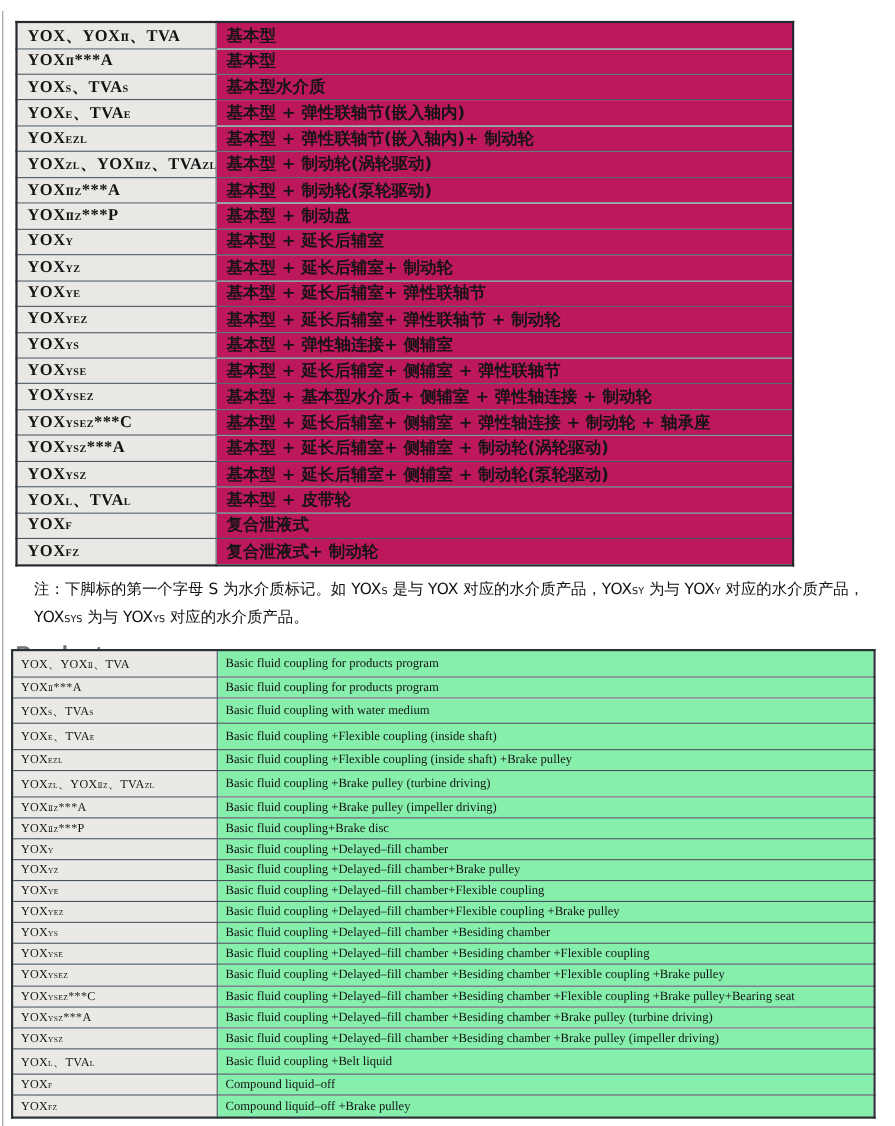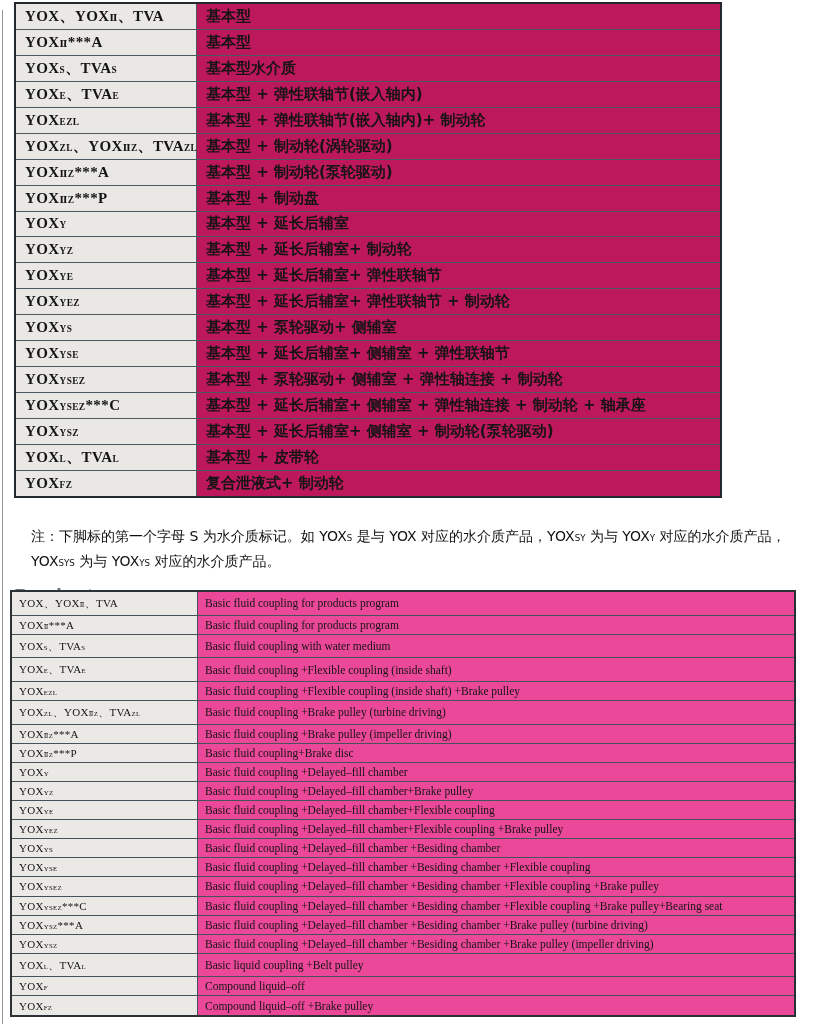--- a/index.html
+++ b/index.html
@@ -1,21 +1,21 @@
 <!DOCTYPE html>
 <html><head>
 <meta charset="utf-8">
 <style>
   html,body{margin:0;padding:0;background:#ffffff;}
   .page{position:relative;width:814px;height:1024px;background:#ffffff;overflow:hidden;
         font-family:"Liberation Serif","DejaVu Serif",serif;color:#141414;}
   .edge-line{position:absolute;left:2px;top:10px;width:1px;height:1014px;background:#6a6a6a;opacity:.7;}
 
   
-  table.cn{position:absolute;left:14px;top:2px;width:708px;height:496px;
+  table.cn{position:absolute;left:14px;top:19px;width:708px;height:496px;
            border-collapse:collapse;table-layout:fixed;border:2px solid #23292e;}
   table.cn td{border:1px solid #4b5860;padding:0 0 0 9px;vertical-align:middle;
               white-space:nowrap;overflow:hidden;}
   table.cn td.model{width:171px;background:#e9e8e5;font-weight:bold;font-size:15px;
                     letter-spacing:.4px;}
   table.cn td.desc{background:#be185d;font-family:"DejaVu Sans","Liberation Sans",sans-serif;
                    font-weight:bold;font-size:15px;}
 
   
   .note{position:absolute;left:15px;top:508px;width:786px;margin:16px;
@@ -26,21 +26,21 @@
   .heading{position:absolute;left:14px;top:584px;margin:0;
            font-family:"Liberation Sans","DejaVu Sans",sans-serif;
            font-weight:bold;font-size:21px;color:#737373;}
 
   
   table.en{position:absolute;left:10px;top:590px;width:786px;height:427px;
            border-collapse:collapse;table-layout:fixed;border:2px solid #2a3238;}
   table.en td{border:1px solid #45525b;padding:0 0 0 7px;vertical-align:middle;
               white-space:nowrap;overflow:hidden;}
   table.en td.model{width:178px;background:#eae9e6;font-size:11px;letter-spacing:.3px;}
-  table.en td.desc{background:#ec4899;font-size:11.5px;}
+  table.en td.desc{background:#86efac;font-size:11.5px;}
 
   sub{font-size:.62em;vertical-align:baseline;line-height:0;}
 </style>
 </head>
 <body>
 
 <div class="page">
   <div class="edge-line"></div>
 
   <table class="cn">
@@ -88,43 +88,51 @@
         <tr>
           <td class="model">YOX<sub>YE</sub></td>
           <td class="desc">基本型 + 延长后辅室+ 弹性联轴节</td>
         </tr>
         <tr>
           <td class="model">YOX<sub>YEZ</sub></td>
           <td class="desc">基本型 + 延长后辅室+ 弹性联轴节 + 制动轮</td>
         </tr>
         <tr>
           <td class="model">YOX<sub>YS</sub></td>
-          <td class="desc">基本型 + 泵轮驱动+ 侧辅室</td>
+          <td class="desc">基本型 + 弹性轴连接+ 侧辅室</td>
         </tr>
         <tr>
           <td class="model">YOX<sub>YSE</sub></td>
           <td class="desc">基本型 + 延长后辅室+ 侧辅室 + 弹性联轴节</td>
         </tr>
         <tr>
           <td class="model">YOX<sub>YSEZ</sub></td>
-          <td class="desc">基本型 + 泵轮驱动+ 侧辅室 + 弹性轴连接 + 制动轮</td>
+          <td class="desc">基本型 + 基本型水介质+ 侧辅室 + 弹性轴连接 + 制动轮</td>
         </tr>
         <tr>
           <td class="model">YOX<sub>YSEZ</sub>***C</td>
           <td class="desc">基本型 + 延长后辅室+ 侧辅室 + 弹性轴连接 + 制动轮 + 轴承座</td>
         </tr>
         <tr>
+          <td class="model">YOX<sub>YSZ</sub>***A</td>
+          <td class="desc">基本型 + 延长后辅室+ 侧辅室 + 制动轮(涡轮驱动)</td>
+        </tr>
+        <tr>
           <td class="model">YOX<sub>YSZ</sub></td>
           <td class="desc">基本型 + 延长后辅室+ 侧辅室 + 制动轮(泵轮驱动)</td>
         </tr>
         <tr>
           <td class="model">YOX<sub>L</sub>、TVA<sub>L</sub></td>
           <td class="desc">基本型 + 皮带轮</td>
         </tr>
         <tr>
+          <td class="model">YOX<sub>F</sub></td>
+          <td class="desc">复合泄液式</td>
+        </tr>
+        <tr>
           <td class="model">YOX<sub>FZ</sub></td>
           <td class="desc">复合泄液式+ 制动轮</td>
         </tr>
       </tbody>
   </table>
 
   <p class="note">注：下脚标的第一个字母 S 为水介质标记。如 YOX<sub>S</sub> 是与 YOX 对应的水介质产品，YOX<sub>SY</sub> 为与 YOX<sub>Y</sub> 对应的水介质产品，YOX<sub>SYS</sub> 为与 YOX<sub>YS</sub> 对应的水介质产品。</p>
 
   <h2 class="heading">Products program</h2>
 
@@ -197,21 +205,21 @@
         <tr>
           <td class="model">YOX<sub>YSZ</sub>***A</td>
           <td class="desc">Basic fluid coupling +Delayed–fill chamber +Besiding chamber +Brake pulley (turbine driving)</td>
         </tr>
         <tr>
           <td class="model">YOX<sub>YSZ</sub></td>
           <td class="desc">Basic fluid coupling +Delayed–fill chamber +Besiding chamber +Brake pulley (impeller driving)</td>
         </tr>
         <tr>
           <td class="model">YOX<sub>L</sub>、TVA<sub>L</sub></td>
-          <td class="desc">Basic liquid coupling +Belt pulley</td>
+          <td class="desc">Basic fluid coupling +Belt liquid</td>
         </tr>
         <tr>
           <td class="model">YOX<sub>F</sub></td>
           <td class="desc">Compound liquid–off</td>
         </tr>
         <tr>
           <td class="model">YOX<sub>FZ</sub></td>
           <td class="desc">Compound liquid–off +Brake pulley</td>
         </tr>
       </tbody>

